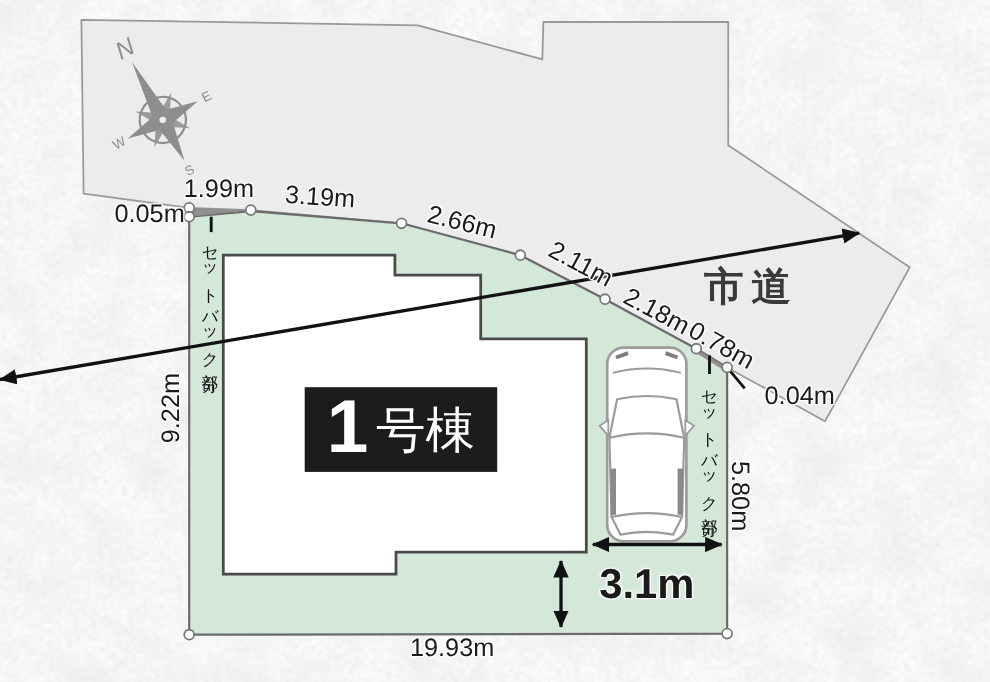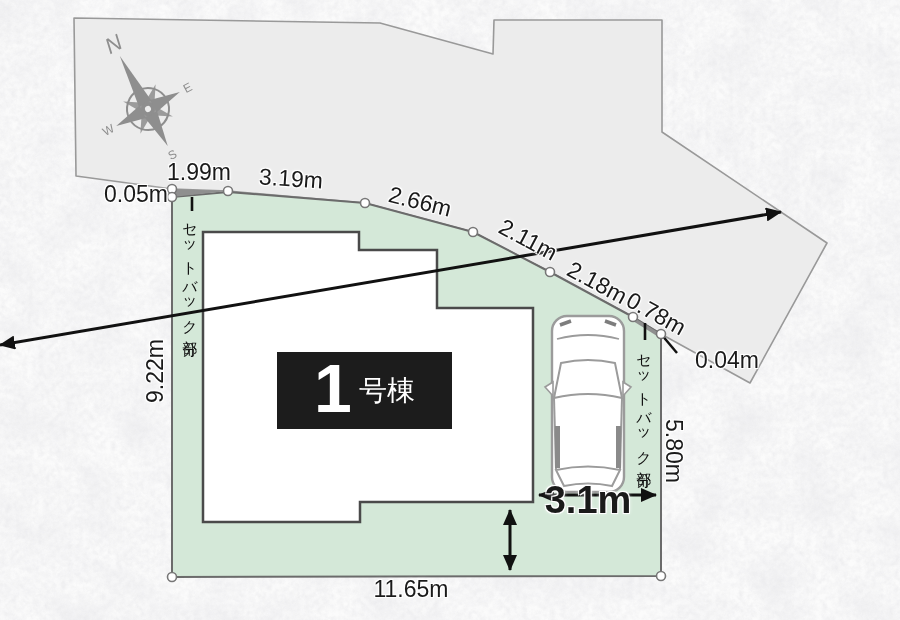--- a/index.html
+++ b/index.html
@@ -26,21 +26,21 @@
     position:absolute;writing-mode:vertical-rl;text-orientation:upright;
     font-size:15px;font-weight:500;color:#111;letter-spacing:2px;line-height:1;
     white-space:nowrap;
   }
   .bldg-box{
     position:absolute;left:277px;top:352px;width:175px;height:77px;
     background:#1c1c1c;display:flex;align-items:center;justify-content:center;gap:7px;
     color:#fff;
   }
   .bldg-num{font-size:68px;font-weight:600;line-height:0.9;transform:translateY(-2px);}
-  .bldg-suffix{font-size:28px;font-weight:500;line-height:1;}
+  .bldg-suffix{font-size:45px;font-weight:500;line-height:1;}
 </style>
 </head>
 <body>
 
 <div class="canvas">
 
   <svg class="layer" width="900" height="620" viewBox="0 0 900 620">
     <defs>
       <filter id="speckleFine" x="0" y="0" width="100%" height="100%">
         <feTurbulence type="fractalNoise" baseFrequency="0.18" numOctaves="3" seed="11" result="n"></feTurbulence>
@@ -130,24 +130,25 @@
   <div class="m" style="left:136px;top:194px;text-align:right;">0.05m</div>
   <div class="m" style="left:199px;top:172px;">1.99m</div>
   <div class="m" style="left:291px;top:179px;transform:translate(-50%,-50%) rotate(4deg);">3.19m</div>
   <div class="m" style="left:420px;top:202px;transform:translate(-50%,-50%) rotate(14deg);">2.66m</div>
   <div class="m" style="left:528px;top:240px;transform:translate(-50%,-50%) rotate(28deg);">2.11m</div>
   <div class="m" style="left:597px;top:283px;transform:translate(-50%,-50%) rotate(28deg);">2.18m</div>
   <div class="m" style="left:656px;top:314px;transform:translate(-50%,-50%) rotate(29deg);">0.78m</div>
   <div class="m" style="left:694px;top:360px;margin-left:33px;">0.04m</div>
   <div class="m" style="left:155px;top:371px;transform:translate(-50%,-50%) rotate(-90deg);">9.22m</div>
   <div class="m" style="left:673px;top:451px;transform:translate(-50%,-50%) rotate(90deg);">5.80m</div>
-  <div class="m" style="left:411px;top:589px;">11.65m</div>
+  <div class="m" style="left:411px;top:589px;">19.93m</div>
 
-  <div class="m big" style="left:588px;top:500px;">3.1m</div>
+  <div class="m big" style="left:588px;top:532px;">3.1m</div>
 
+  <div class="road-label" style="left:683px;top:261px;letter-spacing:7px;">市道</div>
 
   <div class="vtext" style="left:183px;top:213px;">セットバック部分</div>
   <div class="vtext" style="left:637px;top:344px;">セットバック部分</div>
 
   <div class="bldg-box">
     <span class="bldg-num">1</span>
     <span class="bldg-suffix">号棟</span>
   </div>
 
 </div>

